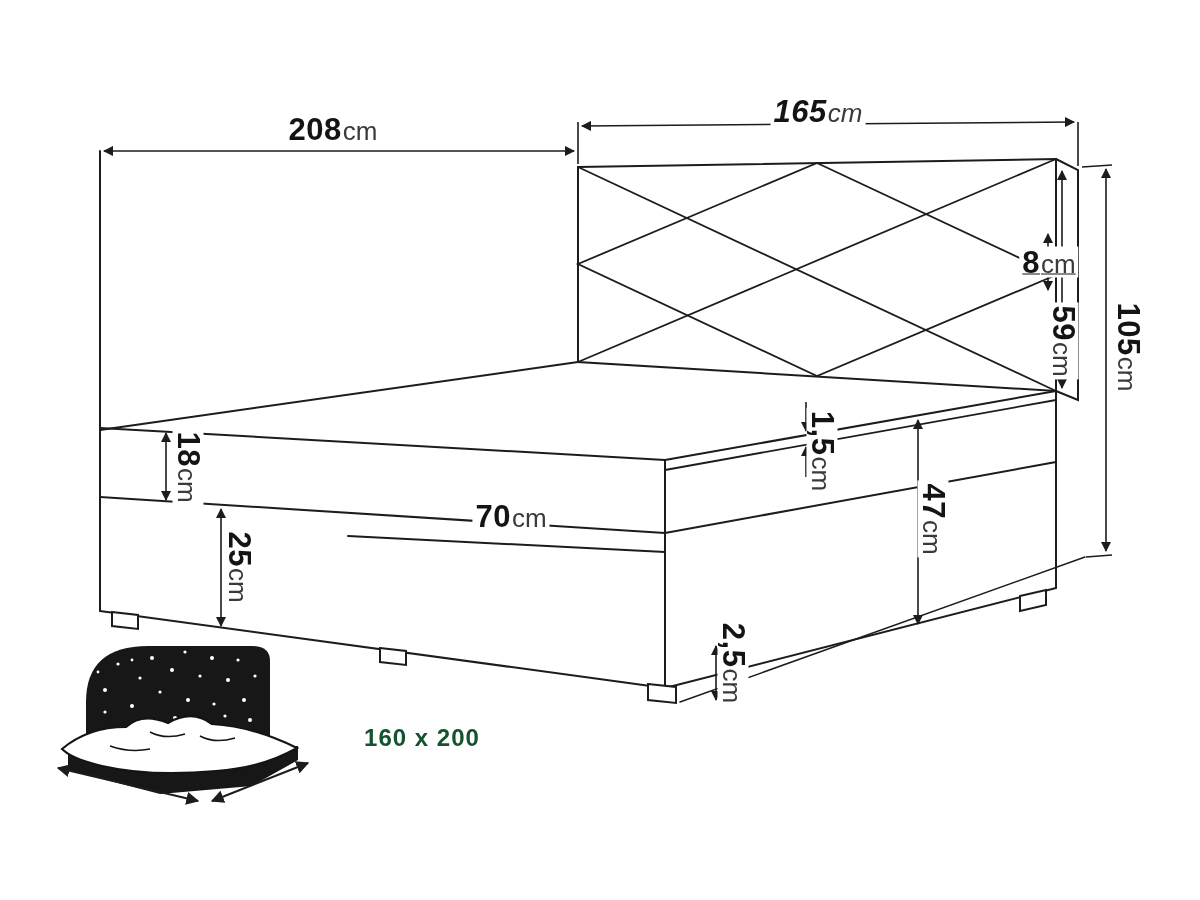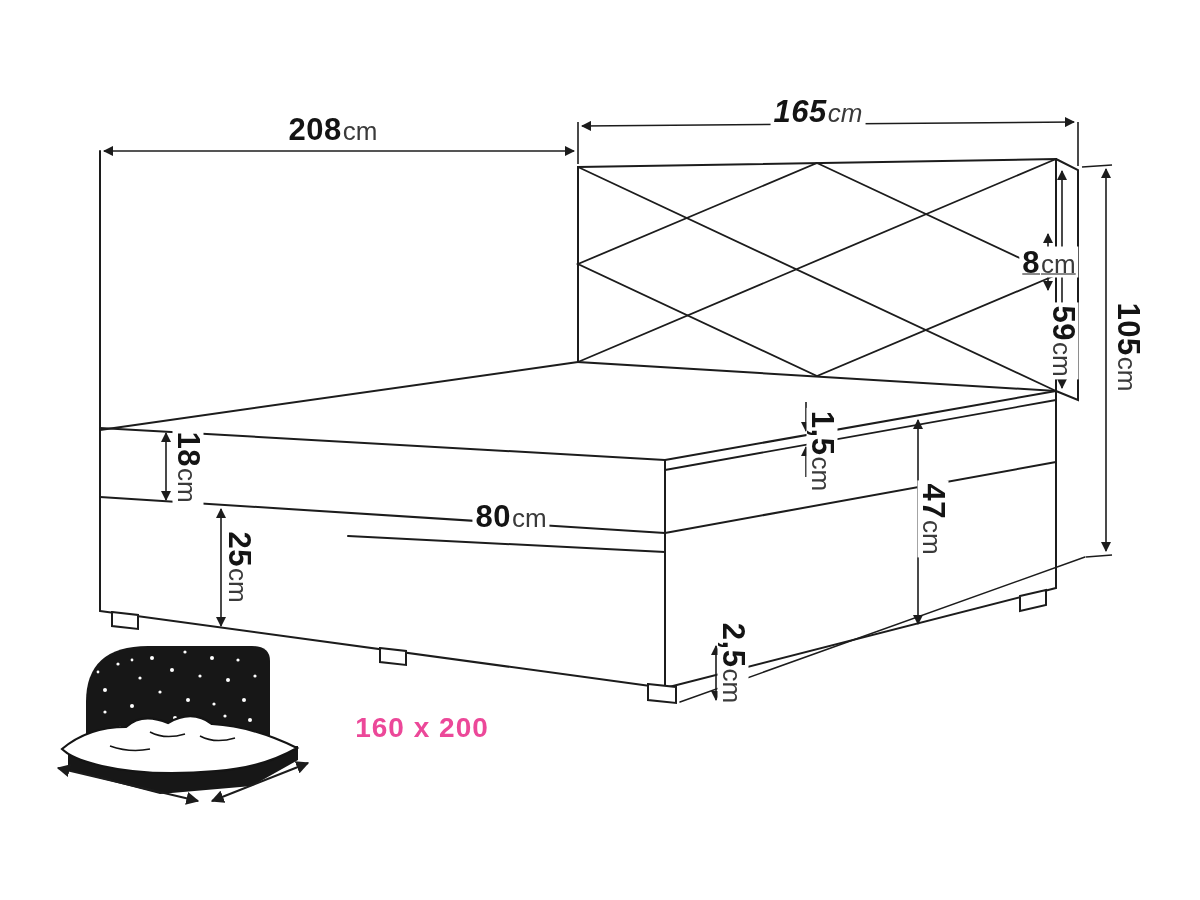--- a/index.html
+++ b/index.html
@@ -12,22 +12,22 @@
   .dim{
     position:absolute;transform:translate(-50%,-50%);
     background:#ffffff;padding:0 3px;white-space:nowrap;line-height:1;
     color:#141414;z-index:5;
   }
   .dim.v{transform:translate(-50%,-50%) rotate(90deg);}
   .dim .num{font-weight:700;font-size:31px;letter-spacing:0.5px;}
   .dim .unit{font-weight:400;font-size:26px;color:#3a3a3a;margin-left:1px;}
   .size-label{
     position:absolute;transform:translate(-50%,-50%);
-    font-weight:700;font-size:28px;color:#ec4899;letter-spacing:1px;
-    white-space:nowrap;z-index:5;
+    font-weight:700;font-size:24px;color:#14532d;letter-spacing:1px;
+    white-space:nowrap;z-index:5;margin-top:10px;
   }
 </style>
 </head>
 <body>
 
 <div id="canvas">
 
 <svg width="1200" height="900" viewBox="0 0 1200 900">
   <defs>
     <marker id="arr" viewBox="0 0 10 10" refX="9" refY="5" markerWidth="6.5" markerHeight="6.5" orient="auto-start-reverse">
@@ -150,21 +150,21 @@
 <div class="dim v" style="left:933px;top:519px;">
   <span class="num">47</span><span class="unit">cm</span>
 </div>
 <div class="dim v" style="left:188px;top:467px;">
   <span class="num">18</span><span class="unit">cm</span>
 </div>
 <div class="dim v" style="left:239px;top:567px;">
   <span class="num">25</span><span class="unit">cm</span>
 </div>
 <div class="dim h" style="left:511px;top:516px;">
-  <span class="num">80</span><span class="unit">cm</span>
+  <span class="num">70</span><span class="unit">cm</span>
 </div>
 <div class="dim v" style="left:733px;top:663px;">
   <span class="num">2,5</span><span class="unit">cm</span>
 </div>
 
 <div class="size-label" style="left:422px;top:728px;">160 x 200</div>
 
 </div>
 
 </body></html>

